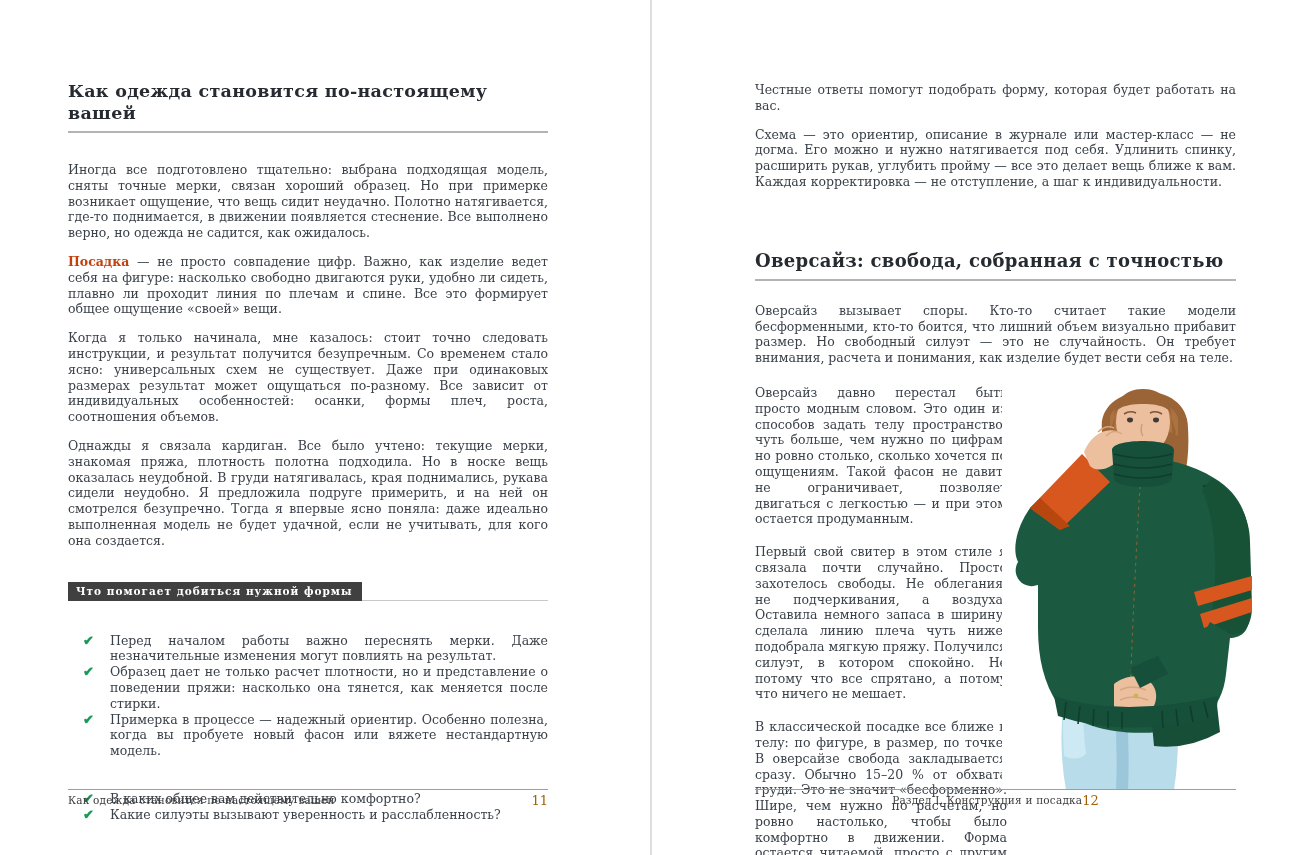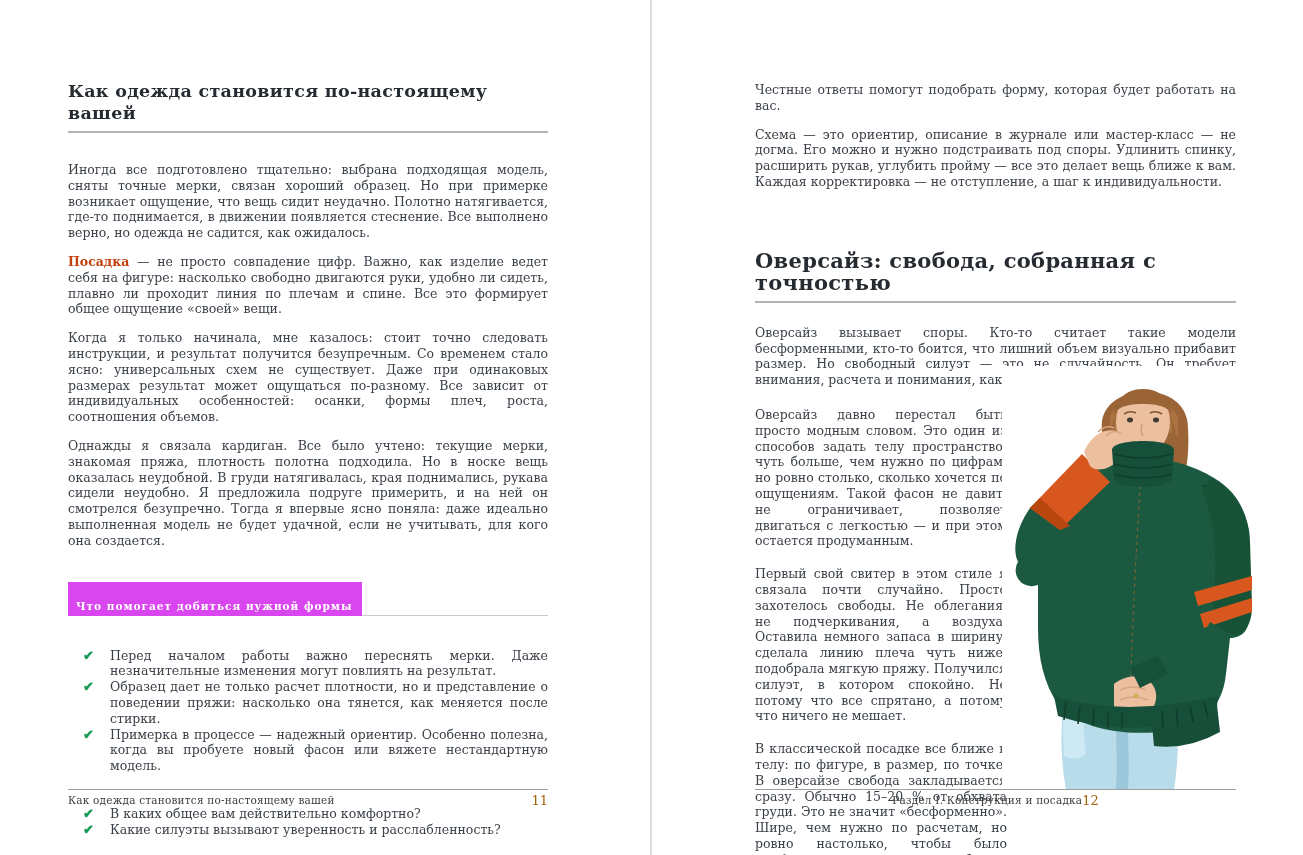--- a/index.html
+++ b/index.html
@@ -23,23 +23,23 @@
   }
   p.body{
     margin:13px 0 0 0;font-size:12.5px;line-height:15.8px;color:#3b4149;
     text-align:justify;
   }
   p.body.first{margin-top:29px;}
   p.body strong{color:#c2410c;}
 
   .bar-wrap{margin-top:33px;border-bottom:1px solid #c9c9c9;line-height:0;}
   .bar-label{
-    display:inline-block;background:#d946ef;color:#ffffff;
+    display:inline-block;background:#404040;color:#ffffff;
     font-size:10.5px;font-weight:bold;letter-spacing:1px;
-    padding:18px 10px 4px 8px;line-height:12px;margin-bottom:-1px;
+    padding:3px 10px 4px 8px;line-height:12px;margin-bottom:-1px;
   }
   ul.checklist{
     list-style:none;margin:32px 0 0 0;padding:0;
   }
   ul.checklist li{
     position:relative;padding-left:42px;margin:0;
     font-size:12.5px;line-height:15.8px;color:#3b4149;text-align:justify;
   }
   ul.checklist li .check{
     position:absolute;left:15px;top:0;color:#169a56;font-size:13px;font-weight:bold;
@@ -48,21 +48,21 @@
     position:absolute;top:785px;border-top:1px solid #9e9e9e;
     display:flex;justify-content:space-between;align-items:flex-start;
     padding-top:4px;
   }
   #page-left .footer{left:68px;width:480px;}
   #page-right .footer{left:103px;width:481px;z-index:5;background:transparent;justify-content:center;}
   .footer .ftext{font-size:10.5px;color:#3c3c3c;letter-spacing:.2px;}
   .footer .fpage{font-size:13px;color:#a16207;line-height:13px;}
 
   h2.section{
-    margin:60px 0 0 0;font-size:21px;line-height:22px;font-weight:bold;
+    margin:60px 0 0 0;font-size:18px;line-height:22px;font-weight:bold;
     color:#262b31;letter-spacing:.3px;padding-bottom:7px;
     border-bottom:2px solid #b3b3b3;
   }
   p.intro{margin-top:22px;}
   .two-col{margin-top:19px;width:252px;}
   .two-col p.body{margin:0 0 17px 0;}
 
   .photo{
     position:absolute;left:350px;top:362px;width:252px;height:424px;
     overflow:hidden;z-index:1;background:#ffffff;
@@ -103,21 +103,21 @@
     <span class="ftext">Как одежда становится по-настоящему вашей</span>
     <span class="fpage">11</span>
   </div>
 </div>
 
 <div class="seam"></div>
 
 <div class="page" id="page-right">
   <div class="inner-right">
     <p class="body" style="margin-top:78px;">Честные ответы помогут подобрать форму, которая будет работать на вас.</p>
-    <p class="body">Схема — это ориентир, описание в журнале или мастер-класс — не догма. Его можно и нужно подстраивать под споры. Удлинить спинку, расширить рукав, углубить пройму — все это делает вещь ближе к вам. Каждая корректировка — не отступление, а шаг к индивидуальности.</p>
+    <p class="body">Схема — это ориентир, описание в журнале или мастер-класс — не догма. Его можно и нужно натягивается под себя. Удлинить спинку, расширить рукав, углубить пройму — все это делает вещь ближе к вам. Каждая корректировка — не отступление, а шаг к индивидуальности.</p>
 
     <h2 class="section">Оверсайз: свобода, собранная с точностью</h2>
 
     <p class="body intro">Оверсайз вызывает споры. Кто-то считает такие модели бесформенными, кто-то боится, что лишний объем визуально прибавит размер. Но свободный силуэт — это не случайность. Он требует внимания, расчета и понимания, как изделие будет вести себя на теле.</p>
 
     <div class="two-col">
       <p class="body">Оверсайз давно перестал быть просто модным словом. Это один из способов задать телу пространство: чуть больше, чем нужно по цифрам, но ровно столько, сколько хочется по ощущениям. Такой фасон не давит, не ограничивает, позволяет двигаться с легкостью — и при этом остается продуманным.</p>
       <p class="body">Первый свой свитер в этом стиле я связала почти случайно. Просто захотелось свободы. Не облегания, не подчеркивания, а воздуха. Оставила немного запаса в ширину, сделала линию плеча чуть ниже, подобрала мягкую пряжу. Получился силуэт, в котором спокойно. Не потому что все спрятано, а потому что ничего не мешает.</p>
       <p class="body">В классической посадке все ближе к телу: по фигуре, в размер, по точке. В оверсайзе свобода закладывается сразу. Обычно 15–20 % от обхвата груди. Это не значит «бесформенно». Шире, чем нужно по расчетам, но ровно настолько, чтобы было комфортно в движении. Форма остается читаемой, просто с другим ритмом.</p>
     </div>

